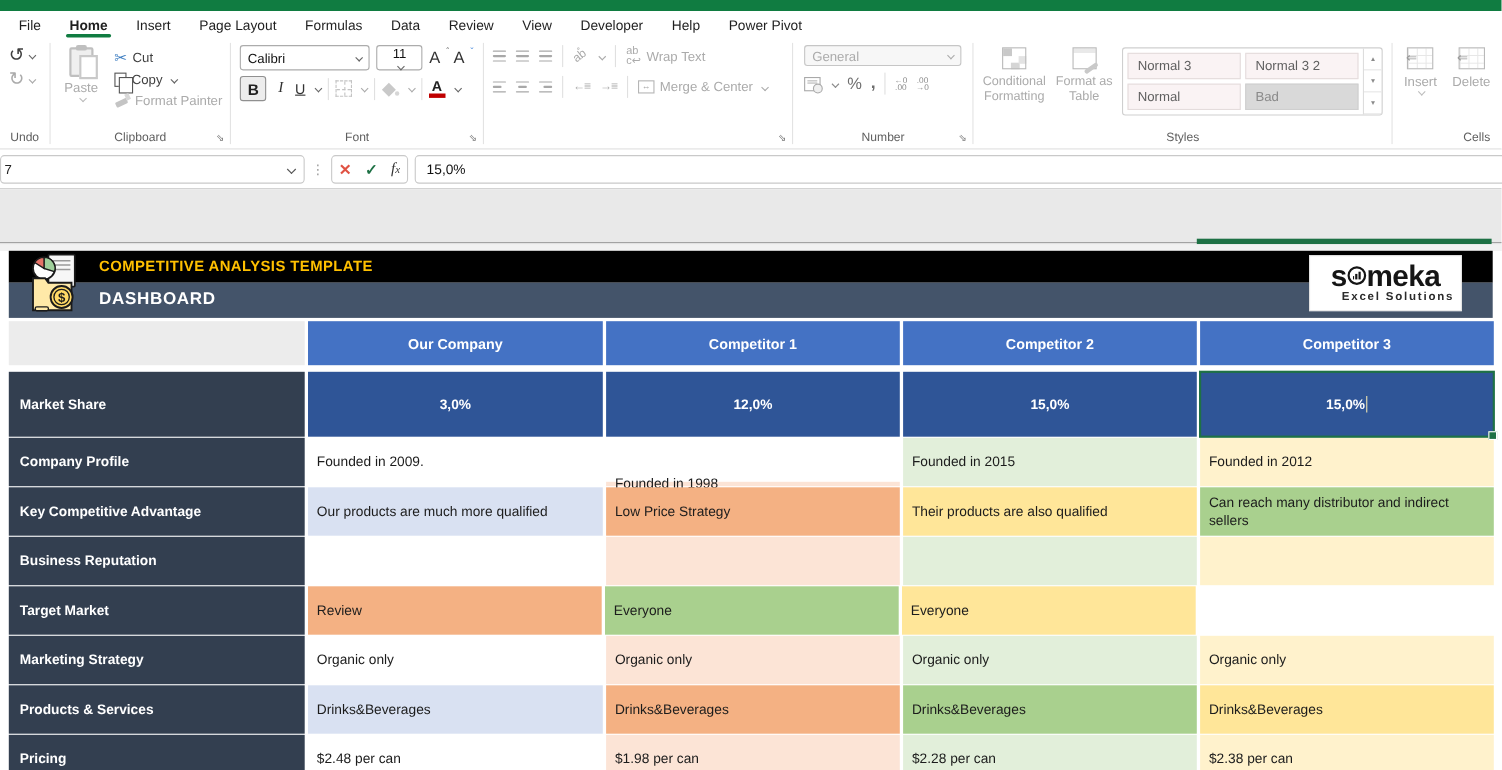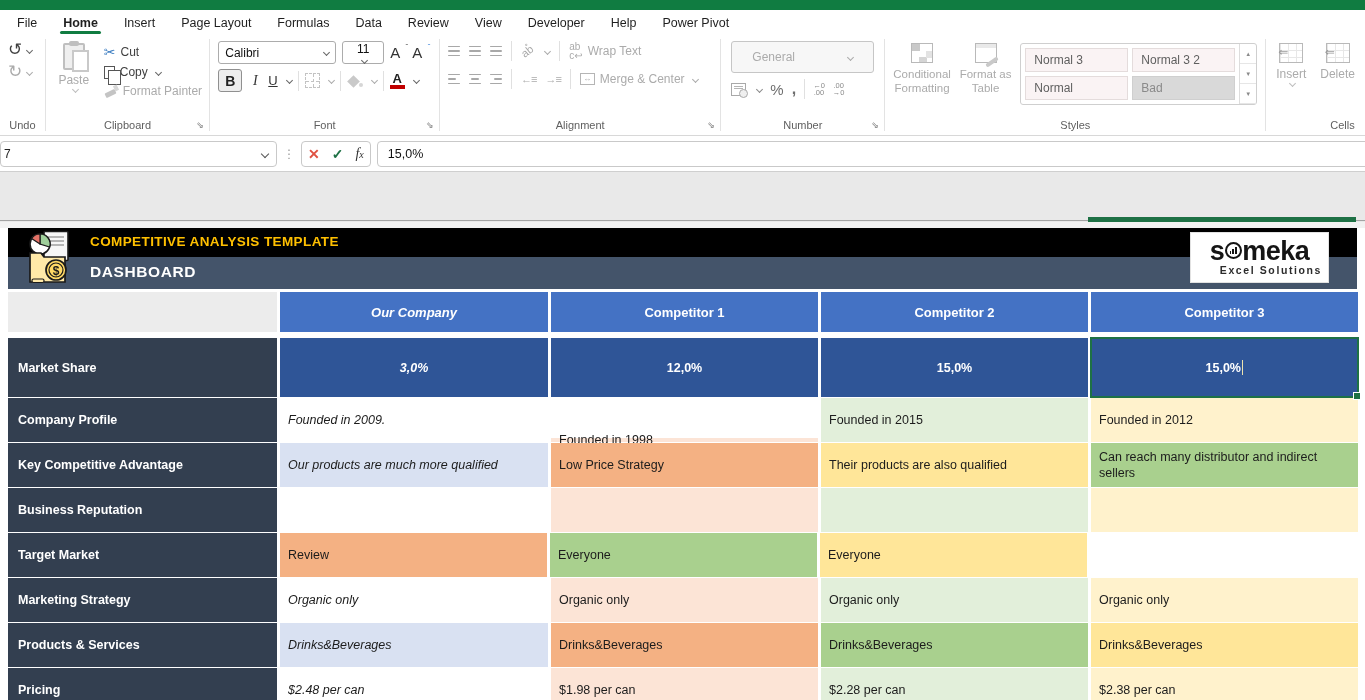--- a/index.html
+++ b/index.html
@@ -87,22 +87,22 @@
   .b-r i{margin-left:auto}.b-r i:nth-child(1){width:12px}.b-r i:nth-child(2){width:8px}.b-r i:nth-child(3){width:12px}
   .b-f i{width:12px}
   .orient { transform:rotate(-38deg); font-size:11px; color:#A8A8A8; }
   .wrapt, .merget { display:flex; align-items:center; gap:5px; white-space:nowrap; }
   .wrap-ic { font-size:10px; line-height:9px; text-align:left; }
   .merge-ic { width:15px; height:12px; border:1px solid #B5B5B5; font-size:8px; line-height:10px; text-align:center; color:#A8A8A8; }
   .indent-ic { font-size:11px; letter-spacing:-1px; }
 
   
   .g-num .rg-body { flex-direction:column; padding:0 10px; gap:6px; }
-  .numfmt { width:143px; height:32px; border:1px solid #C6C6C6; border-radius:3px; background:#F7F7F7;
-    color:#ABABAB; font-size:12px; display:flex; align-items:center; justify-content:space-between; padding:0 20px; }
+  .numfmt { width:143px; height:19px; border:1px solid #C6C6C6; border-radius:3px; background:#F7F7F7;
+    color:#ABABAB; font-size:12px; display:flex; align-items:center; justify-content:space-between; padding:0 6px; }
   .nrow { display:flex; align-items:center; gap:8px; color:#8a8a8a; }
   .acct-ic { width:15px; height:13px; border:1px solid #A9A9A9; position:relative; background:#fff; }
   .acct-ic::before { content:""; position:absolute; left:2px; top:2px; right:2px; border-top:3px double #B5B5B5; }
   .acct-ic::after { content:""; position:absolute; right:-3px; bottom:-3px; width:7px; height:7px; border-radius:50%; border:1px solid #A9A9A9; background:#EFEFEF; }
   .pct { font-size:15px; color:#6e6e6e; } .comma { font-size:16px; font-weight:bold; color:#6e6e6e; }
   .decimal { font-size:7.5px; line-height:7px; white-space:pre-line; text-align:center; color:#8a8a8a; }
 
   
   .g-styles .rg-body { gap:8px; padding:0 8px; align-items:flex-start; }
   .bigbtn { display:flex; flex-direction:column; align-items:center; font-size:11.5px; line-height:14px;
@@ -163,21 +163,21 @@
   .logo-brand { display:flex; align-items:center; font-size:27px; font-weight:600; color:#151515; letter-spacing:-.5px; line-height:24px; }
   .o-chart { width:17px; height:17px; border:2.6px solid #151515; border-radius:50%; display:inline-flex;
     align-items:flex-end; justify-content:center; gap:1px; padding:0 0 3px 0; margin:0 .5px 1px .5px; }
   .o-chart i { width:1.8px; background:#151515; display:block; }
   .o-chart i:nth-child(1){height:3px}.o-chart i:nth-child(2){height:5px}.o-chart i:nth-child(3){height:7px}
   .logo-tag { font-size:10.5px; font-weight:bold; color:#2b2b2b; letter-spacing:1.6px; align-self:flex-end; margin-right:7px; margin-top:1px; }
 
   
   .cmp-table { position:absolute; left:8px; top:292px; width:1350px; }
   .trow { display:flex; gap:3px; margin-bottom:1px; }
-  .c0 { width:269px; } .cv { width:267px; } .cv.first { width:268px;font-style:italic; }
+  .c0 { width:269px; } .cv { width:267px; } .cv.first { width:268px; }
   .hdr { height:40px; margin-bottom:6px; }
   .hdr .c0 { background:#ECECEC; }
   .hdr .cv { background:#4472C4; color:#fff; font-weight:bold; font-size:13px;
     display:flex; align-items:center; justify-content:center; }
   .metric { height:59px; }
   .metric .c0 { background:#333F50; color:#fff; font-weight:bold; font-size:12.5px; display:flex; align-items:center; padding-left:10px; }
   .metric .cv { background:#2F5597; color:#fff; font-weight:bold; font-size:12.5px;
     display:flex; align-items:center; justify-content:center; position:relative; }
   .body-row { height:44px; }
   .body-row .c0 { background:#333F50; color:#fff; font-weight:bold; font-size:12.5px; display:flex; align-items:center; padding-left:10px; }
@@ -338,21 +338,20 @@
         <span class="indent-ic">←≡</span>
         <span class="indent-ic">→≡</span>
         <span class="vdiv"></span>
         <span class="merget">
             <span class="merge-ic">↔</span>
             <span>Merge &amp; Center</span>
             <span class="chev"></span>
           </span>
       </div>
     </div>
-    <div class="rg-label">Alignment</div>
     <span class="launcher"></span>
   </div>
   <div class="rdiv"></div>
 
   <div class="rgroup g-num" style="width:163px">
     <div class="rg-body">
       <div class="numfmt">
           <span>General</span>
           <span class="chev"></span>
         </div>

